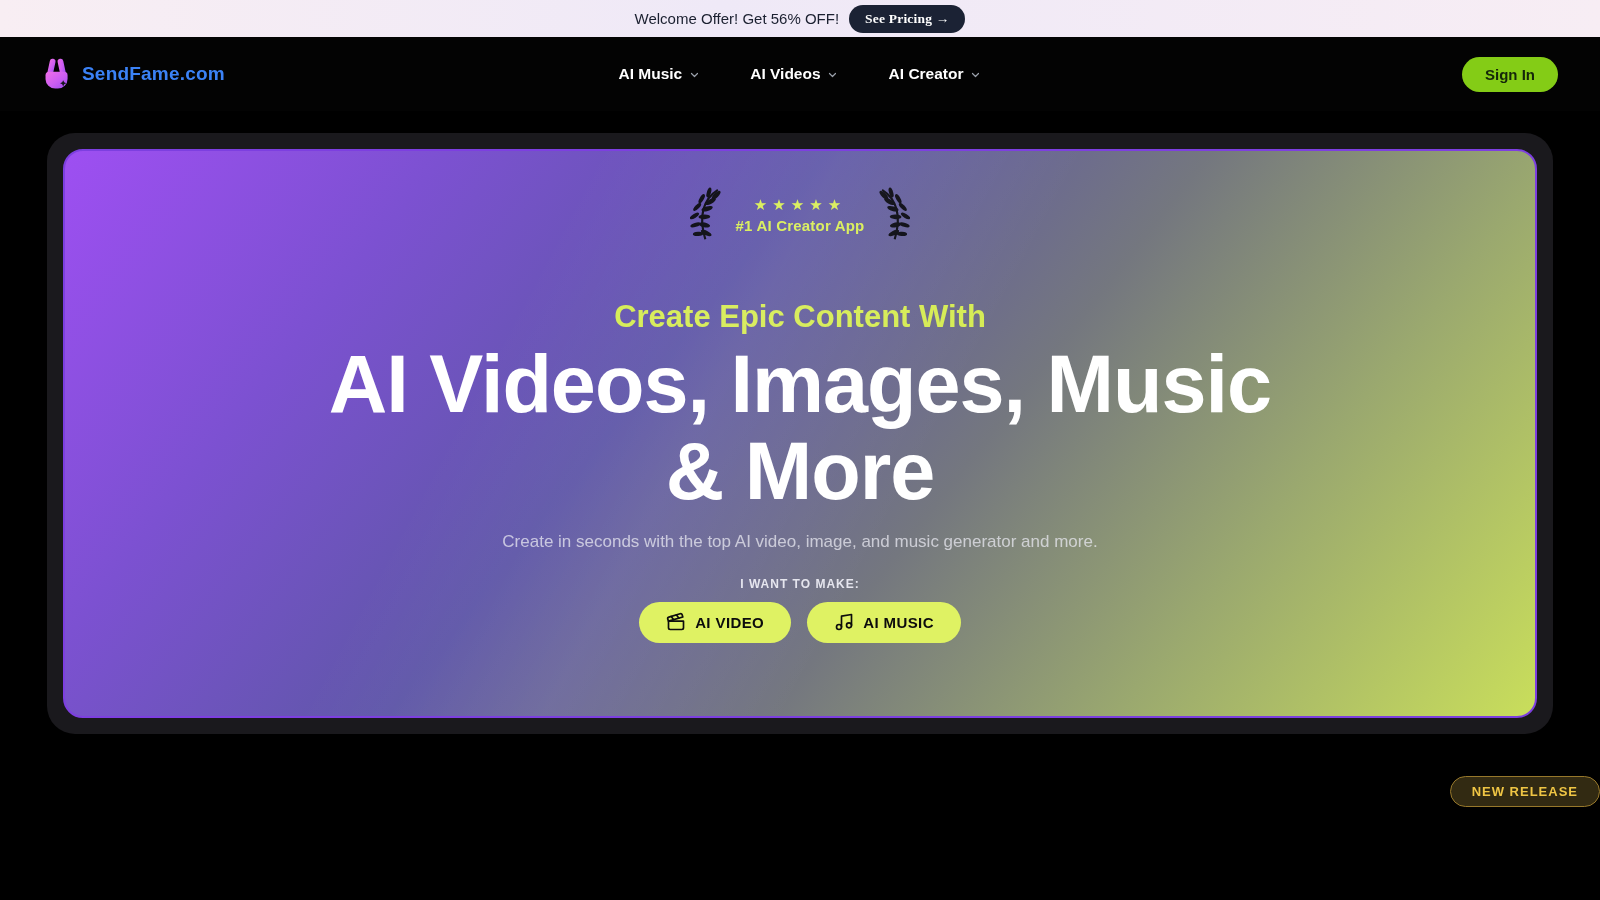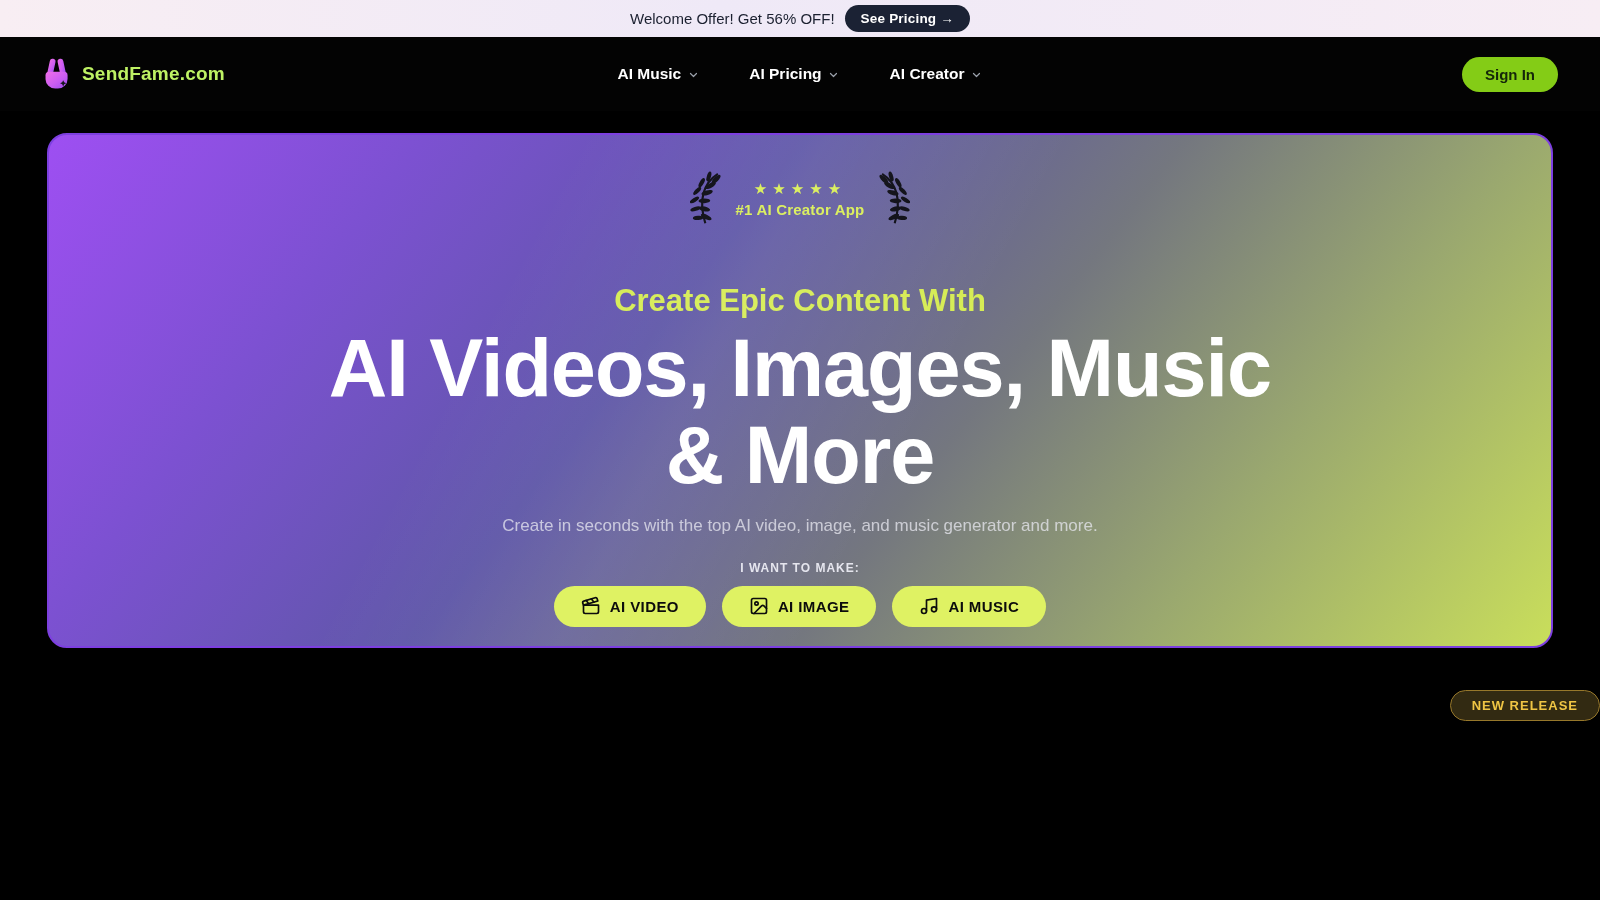--- a/index.html
+++ b/index.html
@@ -5,40 +5,40 @@
   * { margin:0; padding:0; box-sizing:border-box; }
   html,body { width:1600px; height:900px; background:#000; overflow:hidden;
               font-family:"Liberation Sans","DejaVu Sans",sans-serif; }
 
   
   .banner { height:37px; background:linear-gradient(90deg,#f8eef3 0%,#efe9f7 45%,#f7edf4 100%);
             display:flex; align-items:center; justify-content:center; gap:10px; }
   .banner-text { font-size:15px; color:#1b2030; }
   .banner-btn { background:#1b2234; color:#fff; font-weight:700; font-size:13.5px;
                 padding:6px 16px; border-radius:999px; border:none; cursor:pointer;
-                font-family:Liberation Sans, sans-serif; letter-spacing:.2px; }
+                font-family:Liberation Serif, serif; letter-spacing:.2px; }
 
   
   .nav { height:74px; background:#030303; display:flex; align-items:center;
          padding:0 42px; position:relative; }
   .brand { display:flex; align-items:center; gap:10px; cursor:pointer; }
   .logo-hand { width:30px; height:35px; display:block; }
-  .brand-name { color:#bef264; font-weight:700; font-size:19px; letter-spacing:.2px; }
+  .brand-name { color:#3b82f6; font-weight:700; font-size:19px; letter-spacing:.2px; }
   .nav-center { position:absolute; left:50%; top:50%; transform:translate(-50%,-50%);
                 display:flex; gap:50px; }
   .nav-item { color:#fff; font-weight:700; font-size:15.5px; display:flex;
               align-items:center; gap:6px; cursor:pointer; }
   .chev { width:12px; height:12px; color:#9aa0aa; margin-top:2px; }
   .signin { margin-left:auto; background:#84cc16; color:#14260a; font-weight:700;
             font-size:15px; padding:9px 23px; border-radius:999px; border:none;
             cursor:pointer; font-family:inherit; }
 
   
-  .hero-wrap { margin:22px 47px 0; height:515px; background:#1a191d;
-               border-radius:28px; }
+  .hero-wrap { margin:22px 47px 0; height:601px; background:#1a191d;
+               border-radius:28px; padding:16px; }
   .hero { height:100%; border-radius:20px; border:2px solid #7d3fe0;
           background:linear-gradient(128deg,#9e4ff2 0%,#7c51d1 20%,#5f57a8 40%,
                      #74777f 60%,#9aa86f 78%,#c9de5b 100%);
           display:flex; flex-direction:column; align-items:center; text-align:center;
           padding-top:36px; position:relative; overflow:hidden; }
   .hero::after { content:""; position:absolute; inset:0; pointer-events:none;
           background:linear-gradient(118deg, rgba(255,255,255,0) 30%,
                      rgba(255,255,255,.07) 44%, rgba(255,255,255,0) 58%); }
 
   .badge { display:flex; align-items:center; gap:4px; color:#0a0a12; }
@@ -96,21 +96,21 @@
   </div>
 
   <div class="nav-center">
     <div class="nav-item">
       <span>AI Music</span>
       <svg class="chev" viewBox="0 0 24 24" fill="none" stroke="currentColor" stroke-width="2.4" stroke-linecap="round" stroke-linejoin="round">
           <path d="m6 9 6 6 6-6"></path>
         </svg>
     </div>
     <div class="nav-item">
-      <span>AI Pricing</span>
+      <span>AI Videos</span>
       <svg class="chev" viewBox="0 0 24 24" fill="none" stroke="currentColor" stroke-width="2.4" stroke-linecap="round" stroke-linejoin="round">
           <path d="m6 9 6 6 6-6"></path>
         </svg>
     </div>
     <div class="nav-item">
       <span>AI Creator</span>
       <svg class="chev" viewBox="0 0 24 24" fill="none" stroke="currentColor" stroke-width="2.4" stroke-linecap="round" stroke-linejoin="round">
           <path d="m6 9 6 6 6-6"></path>
         </svg>
     </div>
@@ -175,28 +175,20 @@
         <svg class="cta-icon" viewBox="0 0 24 24" fill="none" stroke="currentColor" stroke-width="2" stroke-linecap="round" stroke-linejoin="round">
           <path d="M20.2 6 3 11l-.9-2.4c-.3-1.1.3-2.2 1.3-2.5l13.5-4c1.1-.3 2.2.3 2.5 1.3Z"></path>
           <path d="m6.2 5.3 3.1 3.9"></path>
             <path d="m12.4 3.4 3.1 4"></path>
           <path d="M3 11h18v8a2 2 0 0 1-2 2H5a2 2 0 0 1-2-2Z"></path>
         </svg>
         <span>AI VIDEO</span>
       </button>
       <button class="cta-btn">
         <svg class="cta-icon" viewBox="0 0 24 24" fill="none" stroke="currentColor" stroke-width="2" stroke-linecap="round" stroke-linejoin="round">
-          <rect width="18" height="18" x="3" y="3" rx="2" ry="2"></rect>
-          <circle cx="9" cy="9" r="2"></circle>
-          <path d="m21 15-3.086-3.086a2 2 0 0 0-2.828 0L6 21"></path>
-        </svg>
-        <span>AI IMAGE</span>
-      </button>
-      <button class="cta-btn">
-        <svg class="cta-icon" viewBox="0 0 24 24" fill="none" stroke="currentColor" stroke-width="2" stroke-linecap="round" stroke-linejoin="round">
           <path d="M9 18V5l12-2v13"></path>
           <circle cx="6" cy="18" r="3"></circle>
           <circle cx="18" cy="16" r="3"></circle>
         </svg>
         <span>AI MUSIC</span>
       </button>
     </div>
   </div>
 </div>
 

